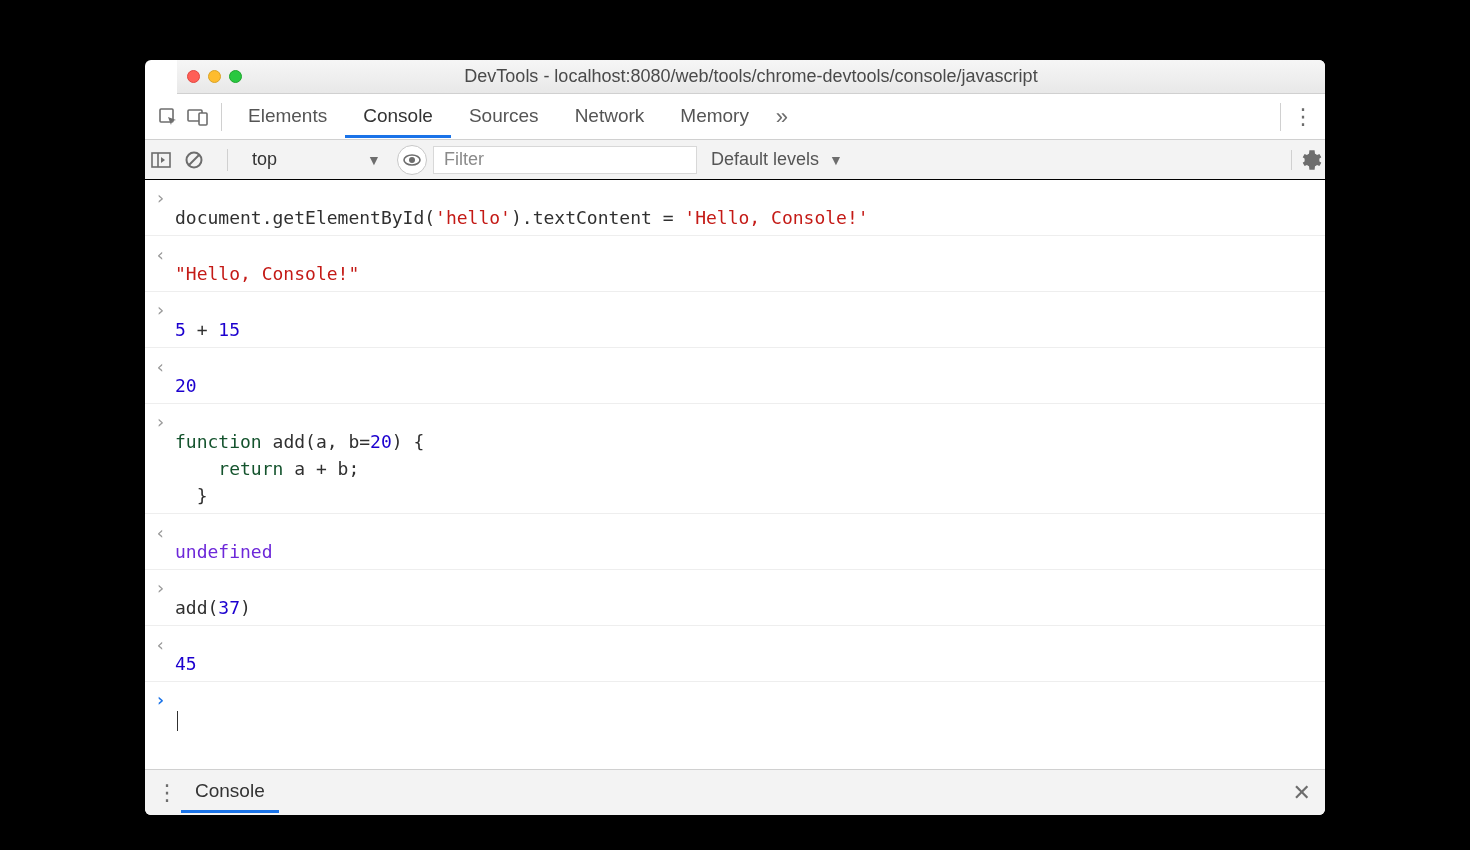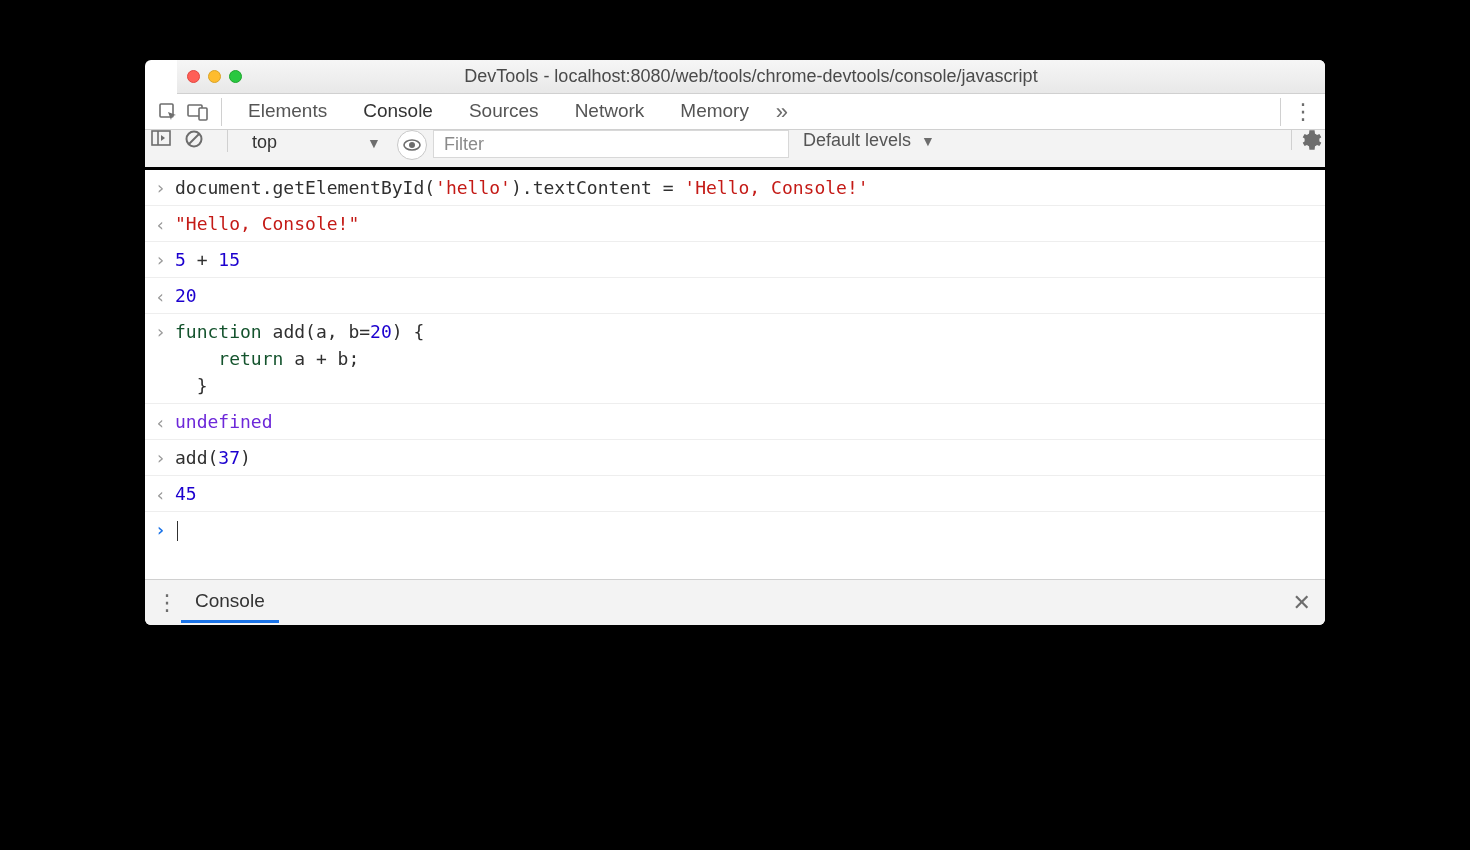--- a/index.html
+++ b/index.html
@@ -33,21 +33,21 @@
   .dot.red { background:#ff5f57; border:1px solid #e24640;}
   .dot.yel { background:#febc2e; border:1px solid #d9a327;}
   .dot.grn { background:#28c840; border:1px solid #1fa52e;}
   .titlebar .title {
     position:absolute; left:0; right:0; text-align:center;
     font-size: 18px; color:#4a4a4a;
     pointer-events:none;
   }
   
   .tabstrip {
-    height: 36px;
+    height: 46px;
     border-bottom: 1px solid #d0d0d0;
     display:flex; align-items:center;
     padding: 0 8px;
   }
   .tabstrip .icon {
     width: 30px; height:30px;
     display:flex; align-items:center; justify-content:center;
     color:#6d6d6d;
   }
   .vdiv { width:1px; height:28px; background:#d0d0d0; margin:0 8px; }
@@ -59,37 +59,37 @@
     border-bottom: 3px solid transparent;
   }
   .tab.active { color:#333; border-bottom-color:#1a73e8; }
   .tabstrip .spacer { flex:1; }
   .kebab {
     width:28px; text-align:center; color:#6d6d6d; font-size:22px;
   }
   
   .ctoolbar {
     height: 40px;
-    border-bottom: 3px solid #000000;
-    display:flex; align-items:flex-start;
+    border-bottom: 1px solid #000000;
+    display:flex; align-items:center;
     padding: 0 6px;
     gap: 6px;
     font-size: 18px;
     color:#555;
     background:#f3f3f3;
   }
   .ctoolbar .icon { width:28px; text-align:center; }
   .ctx {
     display:flex; align-items:center; gap:90px;
     padding: 2px 10px;
     color:#333;
   }
   .filter-input {
     border:1px solid #d8d8d8; background:#fff;
-    height:28px; width:356px;
+    height:28px; width:264px;
     padding:0 10px; font-size:18px; color:#555;
   }
   .filter-input::placeholder{color:#8a8a8a;}
   .levels { color:#555; padding:0 8px; display:flex; align-items:center; gap:10px;}
   .ctoolbar .spacer{flex:1;}
   .round-btn {
     width:30px;height:30px;border:1px solid #c8c8c8;border-radius:50%;
     display:flex;align-items:center;justify-content:center;background:#fff;
     color:#6d6d6d;
   }
@@ -104,21 +104,21 @@
     padding: 4px 10px;
     border-bottom:1px solid #eee;
   }
   .row .gutter {
     width: 20px; flex:none;
     color:#9a9a9a;
     user-select:none;
     font-family: Menlo, monospace;
   }
   .row.prompt-row .gutter{ color:#1a73e8; font-weight:bold;}
-  .row .content { white-space: pre; }
+  .row .content { white-space: pre; margin-top: 20px; }
   .tok-default{color:#303030;}
   .tok-str{color:#c41a16;}
   .tok-num{color:#1c00cf;}
   .tok-kw{color:#14532d;}
   .tok-undef{color:#6d28d9;text-align:right;}
   .caret {
     display:inline-block; width:1px; height:20px; background:#303030;
     vertical-align:middle; margin-left:2px;
   }
   .cbody-blank{height:32px;}

